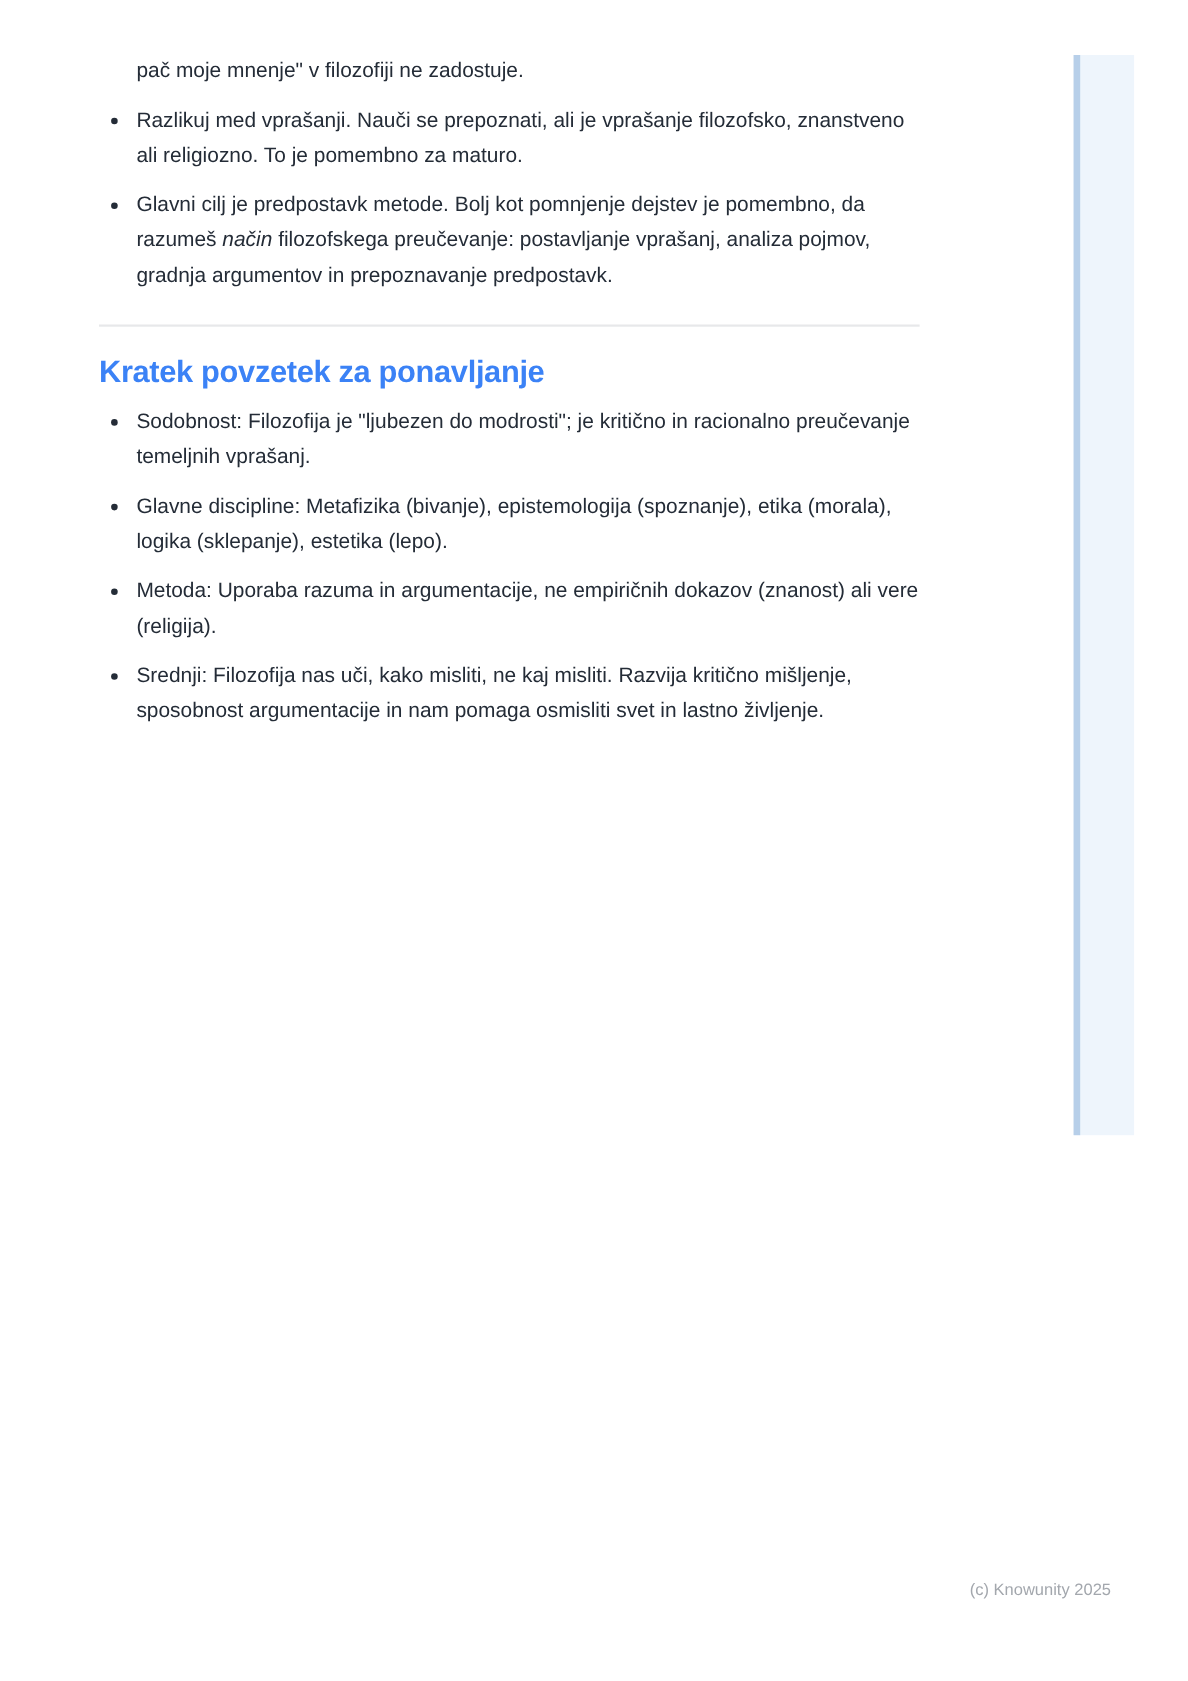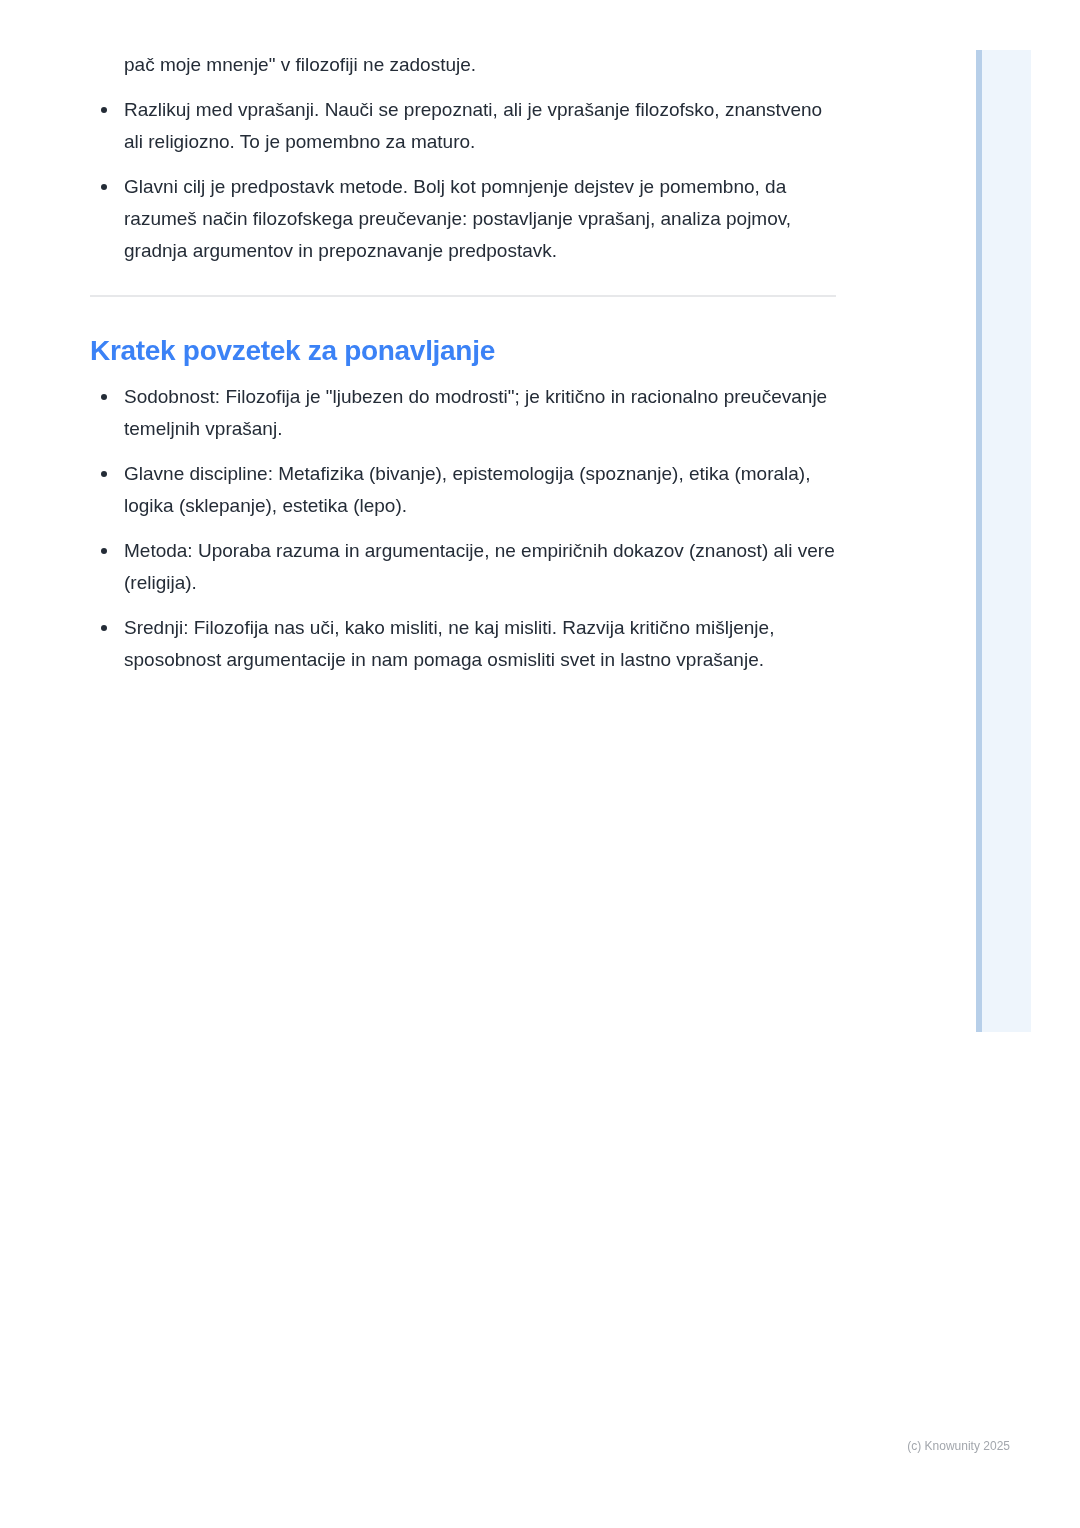--- a/index.html
+++ b/index.html
@@ -42,30 +42,30 @@
     content: "";
     position: absolute;
     left: 11px;
     top: 13px;
     width: 6px;
     height: 6px;
     border-radius: 50%;
     background: #242c37;
   }
   .b { font-weight: 400; }
-  .it { }
+  .it { font-style: italic; }
 
   hr.divider {
     border: none;
     border-top: 2px solid #e7e8ea;
     margin: 28px 0 0 0;
   }
 
   h2.section-heading {
-    margin: 37px 0 0 0;
+    margin: 24px 0 0 0;
     font-size: 28px;
     line-height: 34px;
     font-weight: 700;
     color: #3b82f6;
     letter-spacing: -0.3px;
   }
 
   ul.bullets.summary { margin-top: 5px; }
 
   .side-bar {
@@ -75,21 +75,21 @@
     width: 49px;
     height: 982px;
     background: #eef5fc;
     border-left: 6px solid #b7cfe9;
   }
 
   .footer {
     position: absolute;
     top: 1436px;
     right: 70px;
-    font-size: 12px;
+    font-size: 15px;
     line-height: 20px;
     color: #a3a7ad;
   }
 </style>
 </head>
 <body>
 
 <main class="content">
 
   <p class="continuation">pač moje mnenje" v filozofiji ne zadostuje.</p>
@@ -100,20 +100,20 @@
   </ul>
 
   <hr class="divider">
 
   <h2 class="section-heading">Kratek povzetek za ponavljanje</h2>
 
   <ul class="bullets summary">
     <li><span class="b">Sodobnost:</span><span> Filozofija je "ljubezen do modrosti"; je kritično in racionalno preučevanje temeljnih vprašanj.</span></li>
     <li><span class="b">Glavne discipline:</span><span> Metafizika (bivanje), epistemologija (spoznanje), etika (morala), logika (sklepanje), estetika (lepo).</span></li>
     <li><span class="b">Metoda:</span><span> Uporaba razuma in argumentacije, ne empiričnih dokazov (znanost) ali vere (religija).</span></li>
-    <li><span class="b">Srednji:</span><span> Filozofija nas uči, kako misliti, ne kaj misliti. Razvija kritično mišljenje, sposobnost argumentacije in nam pomaga osmisliti svet in lastno vprašanje.</span></li>
+    <li><span class="b">Srednji:</span><span> Filozofija nas uči, kako misliti, ne kaj misliti. Razvija kritično mišljenje, sposobnost argumentacije in nam pomaga osmisliti svet in lastno življenje.</span></li>
   </ul>
 
 </main>
 
 <aside class="side-bar"></aside>
 
 <footer class="footer">(c) Knowunity 2025</footer>
 
 </body></html>

